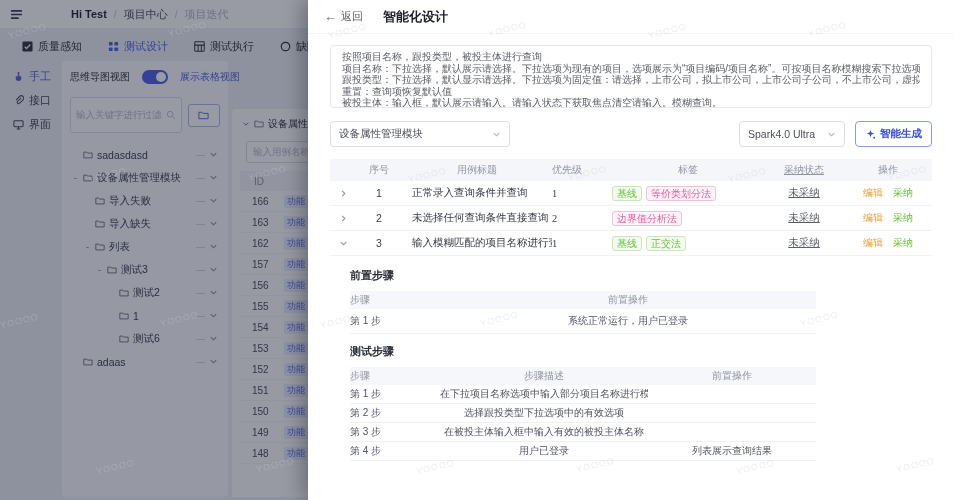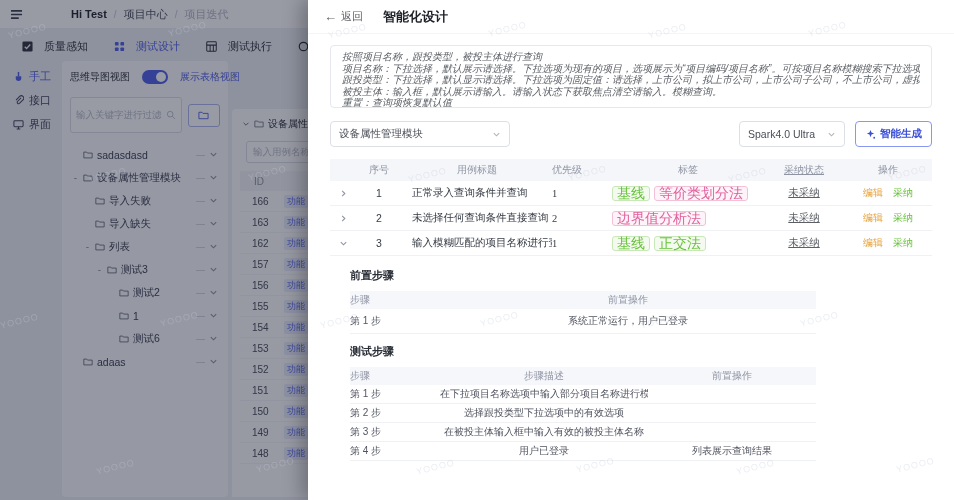--- a/index.html
+++ b/index.html
@@ -13,21 +13,21 @@
   .ic svg{display:block;}
 
   
   .topbar{height:28px;background:#fff;display:flex;align-items:center;padding:0 10px;gap:7px;}
   .topbar .menu{color:#3a3f4d;}
   .brand{font-size:11px;font-weight:bold;color:#23262e;padding-left:41px;}
   .sep{color:#c4c8d2;font-size:10px;}
   .crumb{font-size:11px;color:#494e5a;}
   .crumb.dim{color:#b4b8c2;}
   .tabs{display:flex;gap:26px;padding:11px 0 7px 22px;}
-  .tab{display:flex;align-items:center;gap:11px;font-size:11px;color:#30333d;cursor:pointer;}
+  .tab{display:flex;align-items:center;gap:5px;font-size:11px;color:#30333d;cursor:pointer;}
   .tab.active{color:var(--accent);}
   .tab.dim{color:#b7bbc6;}
   .appbody{display:flex;align-items:flex-start;}
   .rail{width:62px;padding:8px 0 0 13px;display:flex;flex-direction:column;gap:9px;}
   .rail .ritem{display:flex;align-items:center;gap:5px;font-size:11px;color:#40455a;cursor:pointer;}
   .rail .ritem.active{color:var(--accent);}
   .sidecard{width:166px;background:#fbfbfd;border-radius:4px;padding:9px 8px;min-height:436px;}
   .toggliner{display:flex;align-items:flex-end;gap:12px;}
   .tlab{font-size:10px;color:#2d3039;white-space:nowrap;}
   .toggle{width:26px;height:14px;border-radius:7px;background:var(--accent);position:relative;flex:none;cursor:pointer;}
@@ -56,21 +56,21 @@
   .cfrag{white-space:nowrap;overflow:hidden;}
 
   
   .mask{position:absolute;inset:0;background:rgba(21,26,48,0.44);z-index:10;}
   .drawer{position:absolute;left:308px;top:0;width:646px;height:500px;background:#fff;z-index:20;box-shadow:-6px 0 18px rgba(0,0,0,0.28);}
   .dhead{height:34px;display:flex;align-items:center;padding:0 16px;border-bottom:1px solid #f4f5f8;}
   .back{display:flex;align-items:center;gap:4px;font-size:11px;color:#606266;cursor:pointer;}
   .back .arr{font-size:13px;line-height:1;}
   .dtitle{margin-left:20px;font-size:13px;font-weight:bold;color:#1f2329;}
   .dbody{padding:11px 22px 0;}
-  .desccard{border:1px solid #e6e8f0;border-radius:4px;padding:5px 11px;max-height:63px;overflow:hidden;font-style:italic;}
+  .desccard{border:1px solid #e6e8f0;border-radius:4px;padding:5px 11px;max-height:63px;overflow:hidden;}
   .desccard p{font-size:10px;line-height:11.5px;color:#5c6066;white-space:nowrap;overflow:hidden;}
   .controls{margin-top:13px;display:flex;align-items:center;}
   .select{height:26px;border:1px solid var(--bord);border-radius:4px;background:#fff;display:flex;align-items:center;padding:0 8px;font-size:10.5px;color:#4a4e57;cursor:pointer;}
   .select .val{flex:1;white-space:nowrap;overflow:hidden;}
   .select .ic{color:#b0b4bf;margin-left:6px;}
   .modsel{width:180px;}
   .modelsel{width:106px;margin-left:auto;margin-right:10px;}
   .genbtn{height:26px;border:1px solid #8a97f2;border-radius:4px;background:#fff;color:#3b4fd8;font-size:10.5px;font-weight:bold;display:flex;align-items:center;gap:4px;padding:0 9px;cursor:pointer;}
   .uctable{margin-top:12px;}
   .uchead,.ucrow{display:flex;align-items:center;}
@@ -80,21 +80,21 @@
   .c-no{width:46px;text-align:center;flex:none;}
   .c-title{flex:1;text-align:left;padding-left:10px;white-space:nowrap;overflow:hidden;}
   .uchead .c-title{text-align:center;padding-left:0;}
   .c-pri{width:60px;text-align:left;flex:none;font-family:Liberation Serif, serif;}
   .c-tag{width:152px;flex:none;display:flex;align-items:center;gap:4px;overflow:hidden;}
   .uchead .c-tag{display:block;text-align:center;}
   .c-status{width:80px;text-align:center;flex:none;color:#5c6066;text-decoration:underline;}
   .uchead .c-status{color:#8f94a3;}
   .c-op{width:88px;text-align:center;flex:none;display:flex;justify-content:center;gap:10px;}
   .uchead .c-op{display:block;}
-  .tag{border:1px solid;border-radius:3px;font-size:14px;line-height:13px;padding:0 4px;white-space:nowrap;flex:none;}
+  .tag{border:1px solid;border-radius:3px;font-size:10px;line-height:13px;padding:0 4px;white-space:nowrap;flex:none;}
   .t-green{color:var(--green);border-color:#c9e8b8;background:#f4faef;}
   .t-pink{color:var(--pink);border-color:#f2c1d8;background:#fdf3f8;}
   .op-edit{color:var(--orange);font-size:10px;cursor:pointer;}
   .op-adopt{color:var(--green);font-size:10px;cursor:pointer;}
   .detail{margin:12px 0 0 20px;width:466px;}
   .dsec{font-size:11px;font-weight:bold;color:#2b2f38;margin:10px 0 8px;}
   .sthead,.strow{display:flex;align-items:center;}
   .sthead{height:18px;background:#f6f7fb;font-size:10px;color:#8f94a3;}
   .strow{border-bottom:1px solid var(--line);font-size:10px;color:#515560;}
   .pre .strow{height:25px;}
@@ -460,22 +460,22 @@
           <span class="arr">←</span>
           <span>返回</span>
         </span>
       <span class="dtitle">智能化设计</span>
     </div>
     <div class="dbody">
       <div class="desccard" id="desc">
           <p>按照项目名称，跟投类型，被投主体进行查询</p>
           <p>项目名称：下拉选择，默认展示请选择。下拉选项为现有的项目，选项展示为“项目编码/项目名称”。可按项目名称模糊搜索下拉选项。</p>
           <p>跟投类型：下拉选择，默认显示请选择。下拉选项为固定值：请选择，上市公司，拟上市公司，上市公司子公司，不上市公司，虚拟跟投。</p>
+          <p>重置：查询项恢复默认值</p>
           <p>被投主体：输入框，默认展示请输入。请输入状态下获取焦点清空请输入。模糊查询。</p>
-          <p>重置：查询项恢复默认值</p>
         </div>
       <div class="controls">
         <div class="select modsel">
           <span class="val">设备属性管理模块</span>
           <span class="ic">
               <svg viewBox="0 0 10 10" width="9" height="9">
                 <path d="M2 3.5l3 3 3-3" fill="none" stroke="currentColor" stroke-width="1.2"></path>
               </svg>
             </span>
         </div>

